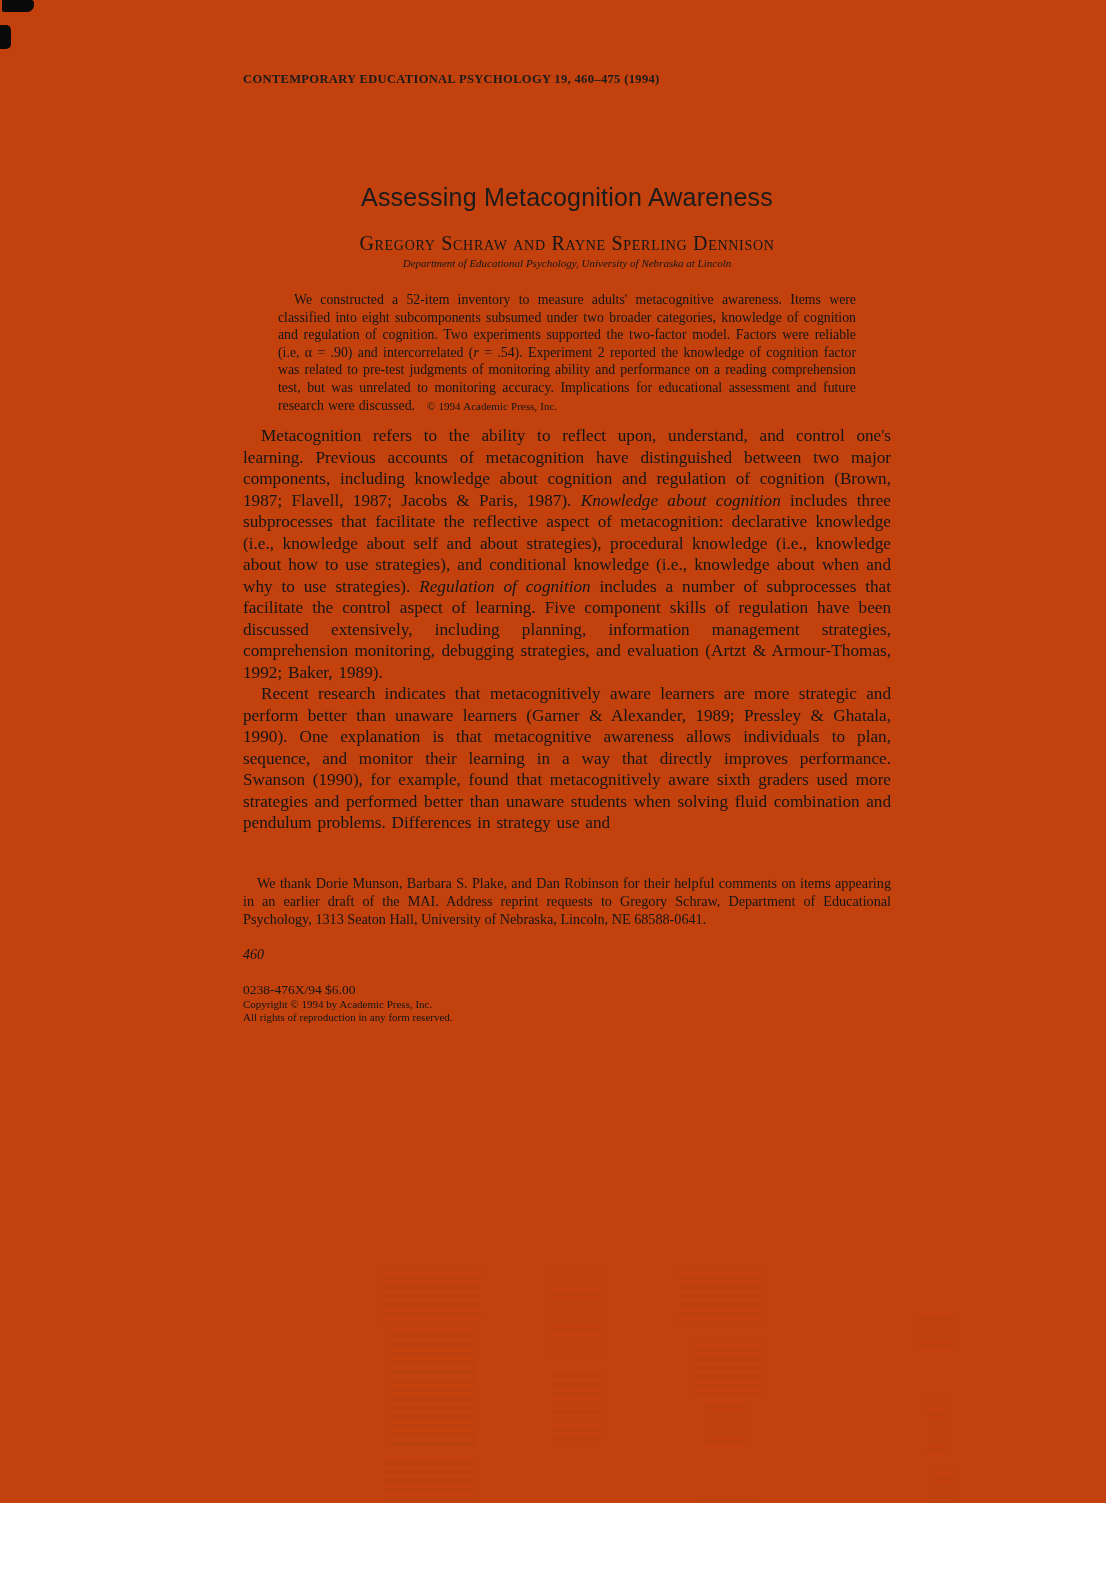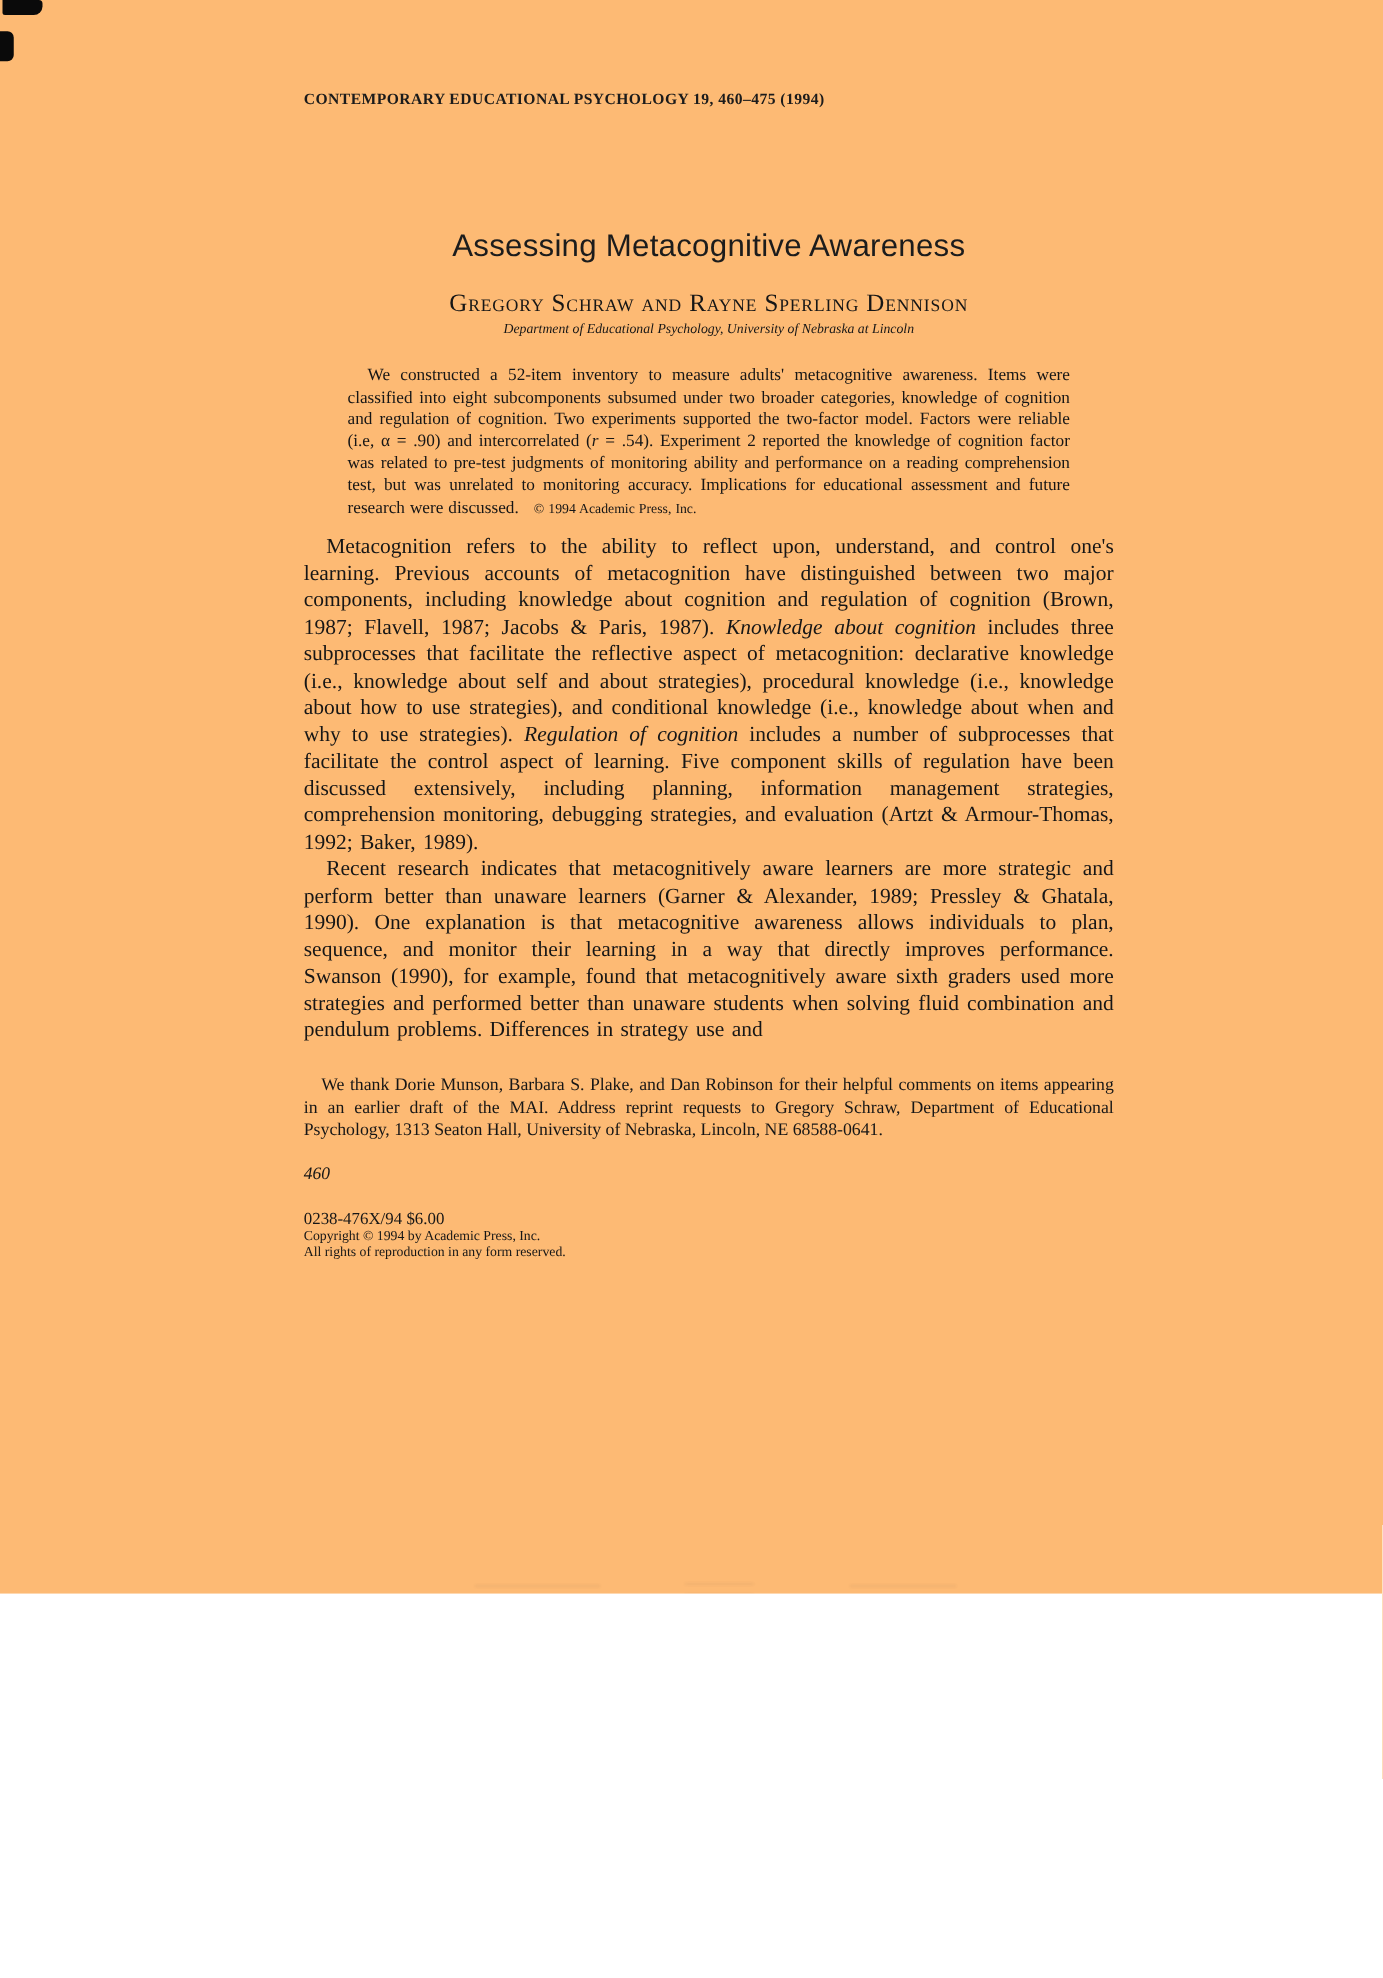--- a/index.html
+++ b/index.html
@@ -1,20 +1,20 @@
 <!DOCTYPE html>
 <html><head>
 <meta charset="utf-8">
 <style>
   html, body { margin: 0; padding: 0; background: #ffffff; }
   .page {
     position: relative;
     width: 1106px;
-    height: 1275px;
-    background: #fdba74;
+    height: 1503px;
+    background: #c2410c;
     overflow: hidden;
     font-family: "Liberation Serif", serif;
     color: #161616;
   }
   .content { width: 648px; margin-left: 243px; padding-top: 72px; }
 
   .journal-header {
     font-size: 12.5px;
     font-weight: 600;
     letter-spacing: 0.35px;
@@ -58,21 +58,21 @@
     margin: 0;
     font-size: 17.2px;
     line-height: 21.5px;
     text-align: justify;
     text-indent: 18px;
     word-spacing: 1.5px;
   }
   .body-para.first { margin-top: 10px; }
 
   .footnote {
-    margin-top: 24px;
+    margin-top: 40px;
     width: 648px;
     font-size: 14.2px;
     line-height: 18.4px;
     text-align: justify;
     text-indent: 14px;
   }
   .page-number { margin-top: 18px; font-size: 14px; font-style: italic; }
 
   .copyright-block { margin-top: 18px; font-size: 13.5px; line-height: 17px; }
   .copyright-block .small { font-size: 11px; line-height: 13.5px; }
@@ -111,21 +111,21 @@
 
 <div class="page">
 
   <div class="corner-mark mark1"></div>
   <div class="corner-mark mark2"></div>
 
   <div class="content">
 
     <div class="journal-header">CONTEMPORARY EDUCATIONAL PSYCHOLOGY 19, 460–475 (1994)</div>
 
-    <h1 class="title">Assessing Metacognitive Awareness</h1>
+    <h1 class="title">Assessing Metacognition Awareness</h1>
 
     <div class="authors">Gregory Schraw and Rayne Sperling Dennison</div>
 
     <div class="affiliation">Department of Educational Psychology, University of Nebraska at Lincoln</div>
 
     <div class="abstract"><span>We constructed a 52-item inventory to measure adults' metacognitive awareness. Items were classified into eight subcomponents subsumed under two broader categories, knowledge of cognition and regulation of cognition. Two experiments supported the two-factor model. Factors were reliable (i.e, α = .90) and intercorrelated (</span><i>r</i><span> = .54). Experiment 2 reported the knowledge of cognition factor was related to pre-test judgments of monitoring ability and performance on a reading comprehension test, but was unrelated to monitoring accuracy. Implications for educational assessment and future research were discussed.</span><span class="abstract-copyright">© 1994 Academic Press, Inc.</span></div>
 
     <p class="body-para first"><span>Metacognition refers to the ability to reflect upon, understand, and control one's learning. Previous accounts of metacognition have distinguished between two major components, including knowledge about cognition and regulation of cognition (Brown, 1987; Flavell, 1987; Jacobs &amp; Paris, 1987). </span><i>Knowledge about cognition</i><span> includes three subprocesses that facilitate the reflective aspect of metacognition: declarative knowledge (i.e., knowledge about self and about strategies), procedural knowledge (i.e., knowledge about how to use strategies), and conditional knowledge (i.e., knowledge about when and why to use strategies). </span><i>Regulation of cognition</i><span> includes a number of subprocesses that facilitate the control aspect of learning. Five component skills of regulation have been discussed extensively, including planning, information management strategies, comprehension monitoring, debugging strategies, and evaluation (Artzt &amp; Armour-Thomas, 1992; Baker, 1989).</span></p>
 
     <p class="body-para">Recent research indicates that metacognitively aware learners are more strategic and perform better than unaware learners (Garner &amp; Alexander, 1989; Pressley &amp; Ghatala, 1990). One explanation is that metacognitive awareness allows individuals to plan, sequence, and monitor their learning in a way that directly improves performance. Swanson (1990), for example, found that metacognitively aware sixth graders used more strategies and performed better than unaware students when solving fluid combination and pendulum problems. Differences in strategy use and</p>

